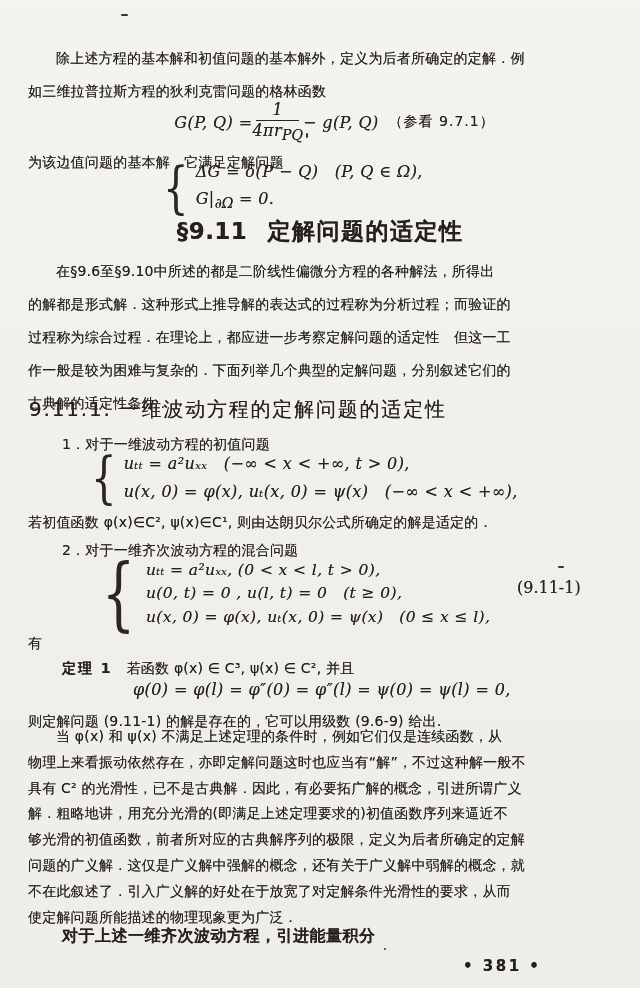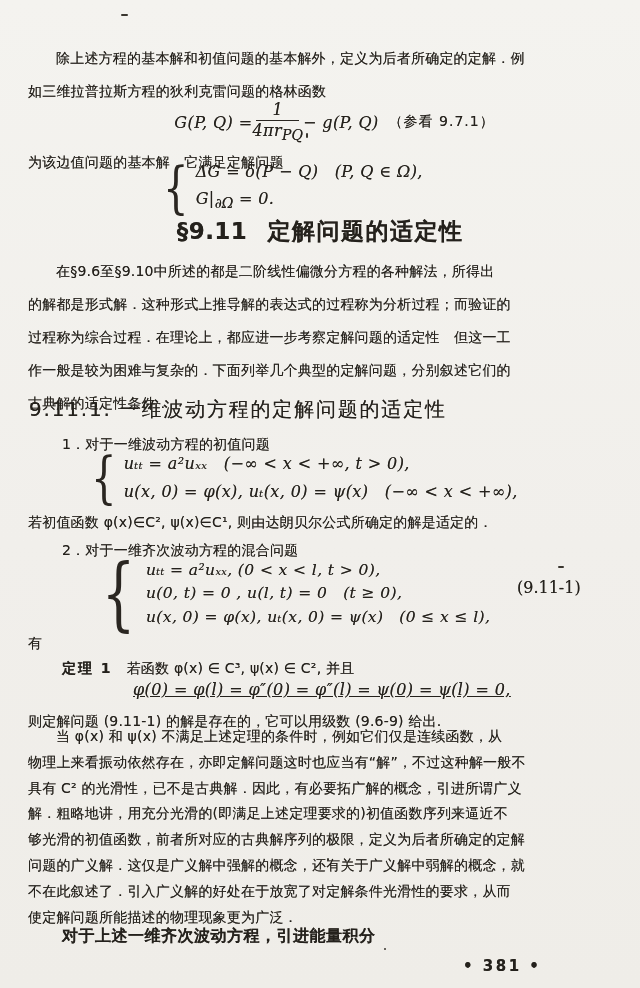--- a/index.html
+++ b/index.html
@@ -44,21 +44,21 @@
   .sys-ivp{top:450px;left:86px;}
   .sys-ivp .row{line-height:28px;white-space:nowrap;}
   .t-ivpnote{top:506px;left:28px;}
   .t-item2{top:534px;}
   .sys-mixed{top:554px;left:93px;}
   .sys-mixed .row{line-height:23.5px;font-size:15.5px;white-space:nowrap;}
   .lbl-mixed{top:578px;left:517px;font-family:"DejaVu Serif",serif;font-size:16px;}
   .t-you{top:627px;left:28px;}
   .t-theorem{top:652px;left:62px;white-space:nowrap;}
   .t-theorem .head{margin-right:14px;letter-spacing:2px;}
-  .f-theorem{top:678px;left:28px;width:465px;box-sizing:border-box;padding-left:105px;text-align:center;line-height:24px;white-space:nowrap;text-decoration:underline;}
+  .f-theorem{top:678px;left:28px;width:465px;box-sizing:border-box;padding-left:105px;text-align:center;line-height:24px;white-space:nowrap;}
   .t-conclusion{top:705px;left:28px;}
   .p-generalized{top:724px;left:28px;width:490px;}
   .p-generalized .line{line-height:25.8px;}
   .t-energy{top:926px;left:62px;font-size:16px;font-weight:bold;letter-spacing:0.5px;white-space:nowrap;}
   .footer{top:957px;left:463px;font-weight:bold;letter-spacing:2.5px;font-size:15px;}
 
   .speck{position:absolute;background:#3a362f;border-radius:1px;}
   .s1{top:14px;left:121px;width:7px;height:2px;}
   .s2{top:133px;left:306px;width:2px;height:5px;}
   .s3{top:566px;left:558px;width:6px;height:2px;}

